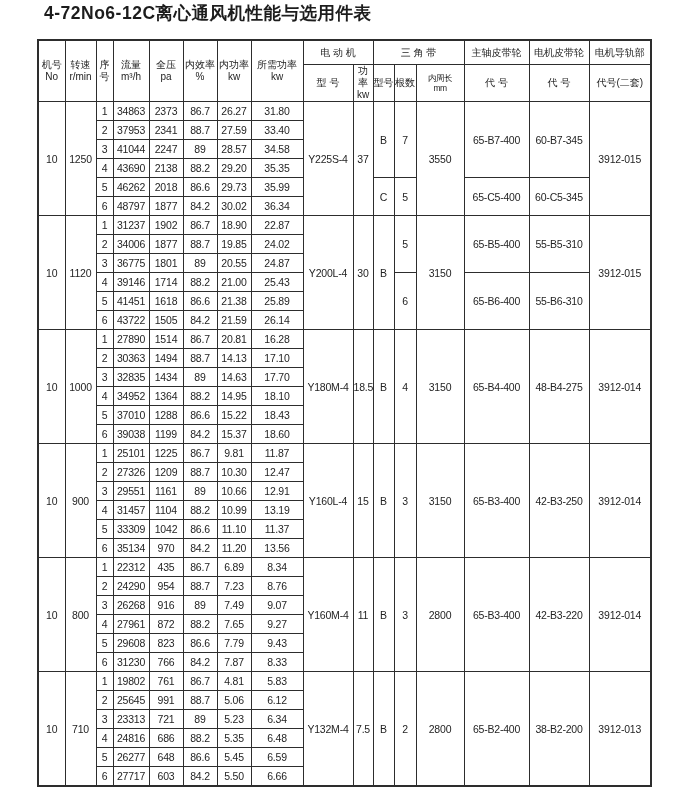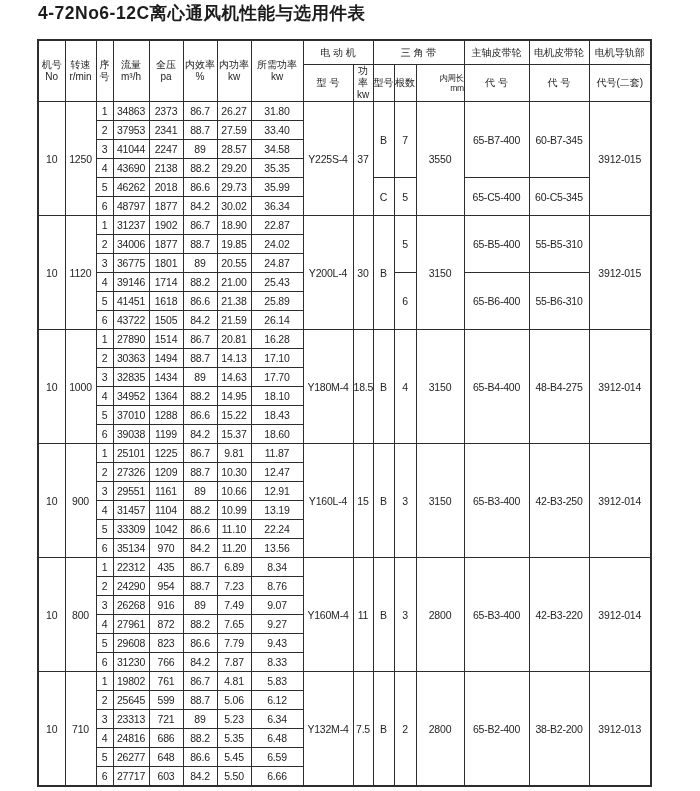--- a/index.html
+++ b/index.html
@@ -1,40 +1,40 @@
 <!DOCTYPE html>
 <html><head>
 <meta charset="utf-8">
 <style>
   html,body { margin:0; padding:0; background:#ffffff; }
   .page {
     position:relative; width:700px; height:791px; background:#ffffff;
     font-family:"Liberation Sans", sans-serif; overflow:hidden;
   }
   .title {
-    position:absolute; left:38px; top:1px; margin:0;
+    position:absolute; left:44px; top:1px; margin:0;
     font-size:17.5px; font-weight:bold; color:#1c1c1c; letter-spacing:0.5px;
     font-family:"Liberation Sans", sans-serif;
     text-align:center;
   }
   table.spec {
     position:absolute; left:37px; top:39px; width:613px;
     border-collapse:collapse; table-layout:fixed;
     border:2px solid #2d2d2d;
   }
   .spec th, .spec td {
     border:1px solid #2d2d2d; text-align:center; vertical-align:middle;
     padding:0; font-weight:normal; color:#242424; overflow:hidden;
   }
   .spec thead th { font-size:10px; line-height:1.2; }
   .spec tr.group th { height:23px; }
   .spec tr.sub th { height:26px; }
   .spec tbody td { height:18px; font-size:10.5px; letter-spacing:-0.2px; }
   .pre { white-space:pre-line; line-height:1.18; }
-  th.tiny { font-size:8.5px !important; letter-spacing:-0.5px; line-height:1.05;text-align:right; }
+  th.tiny { font-size:8.5px !important; letter-spacing:-0.5px; line-height:1.05; }
 </style>
 </head>
 <body>
 
 <div class="page">
   <h1 class="title">4-72No6-12C离心通风机性能与选用件表</h1>
 
   <table class="spec">
     <colgroup>
       <col style="width:27px">
@@ -314,21 +314,21 @@
           <td>88.2</td>
           <td>10.99</td>
           <td>13.19</td>
         </tr>
         <tr>
           <td>5</td>
           <td>33309</td>
           <td>1042</td>
           <td>86.6</td>
           <td>11.10</td>
-          <td>22.24</td>
+          <td>11.37</td>
         </tr>
         <tr>
           <td>6</td>
           <td>35134</td>
           <td>970</td>
           <td>84.2</td>
           <td>11.20</td>
           <td>13.56</td>
         </tr>
         <tr>
@@ -403,21 +403,21 @@
           <td rowspan="6">B</td>
           <td rowspan="6">2</td>
           <td rowspan="6">2800</td>
           <td rowspan="6">65-B2-400</td>
           <td rowspan="6">38-B2-200</td>
           <td rowspan="6">3912-013</td>
         </tr>
         <tr>
           <td>2</td>
           <td>25645</td>
-          <td>599</td>
+          <td>991</td>
           <td>88.7</td>
           <td>5.06</td>
           <td>6.12</td>
         </tr>
         <tr>
           <td>3</td>
           <td>23313</td>
           <td>721</td>
           <td>89</td>
           <td>5.23</td>

